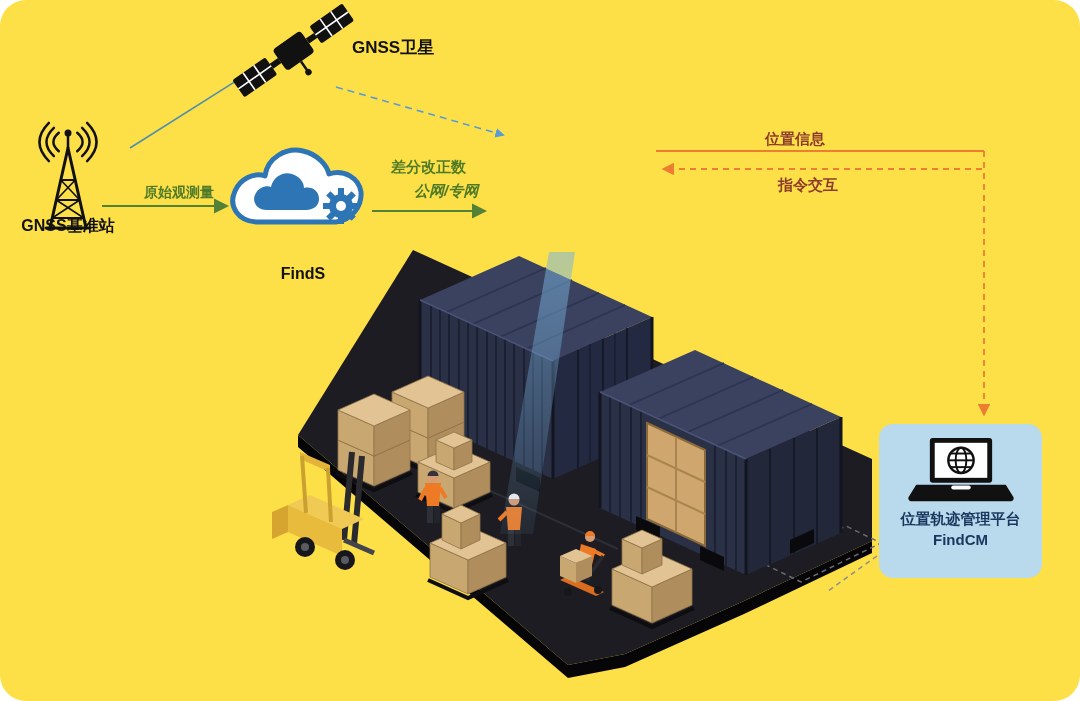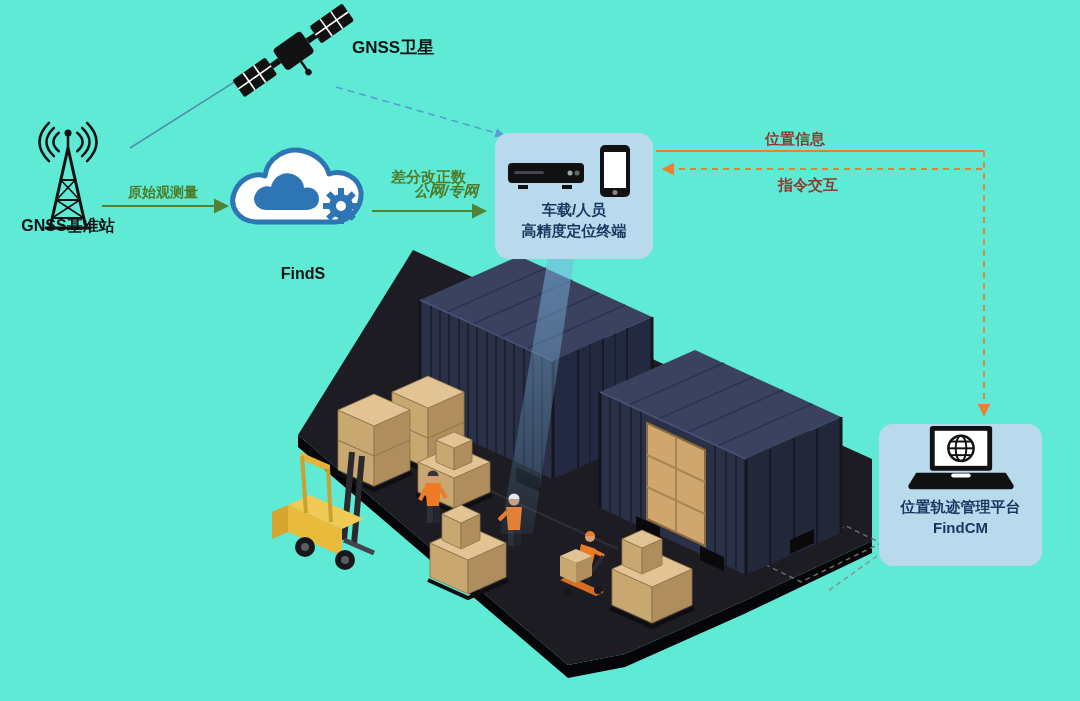--- a/index.html
+++ b/index.html
@@ -1,36 +1,37 @@
 <!DOCTYPE html>
 <html><head>
 <meta charset="utf-8">
 <style>
   html,body{margin:0;padding:0;background:#ffffff;}
   .canvas{
-    position:relative;width:1080px;height:701px;background:#5eead4;overflow:hidden;
+    position:relative;width:1080px;height:701px;background:#fde047;overflow:hidden;
     font-family:"Liberation Sans","DejaVu Sans",sans-serif;
+    border-radius:26px;
   }
   .art{position:absolute;left:0;top:0;width:1080px;height:701px;}
   .label{position:absolute;font-weight:bold;white-space:nowrap;}
   .lbl-black{color:#111111;}
   .lbl-green{color:#4f7a28;}
   .lbl-red{color:#8e3b2f;}
   .t17{font-size:17px;}
   .t16{font-size:16px;}
   .t15{font-size:15px;text-align:center;}
   .t14{font-size:14px;}
   .ctr{text-align:center;}
   .panel{
     position:absolute;background:#b9d9ec;border-radius:14px;
     display:flex;flex-direction:column;align-items:center;
     color:#17375e;font-weight:bold;
   }
   #terminal-panel{left:495px;top:133px;width:158px;height:118px;padding-top:8px;}
-  #finds-panel{left:879px;top:424px;width:163px;height:142px;}
+  #finds-panel{left:879px;top:424px;width:163px;height:142px;padding-top:12px;}
   .pline{font-size:15px;line-height:1.4;}
 </style>
 </head>
 <body>
 
 <div class="canvas">
 
 <svg class="art" viewBox="0 0 1080 701" xmlns="http://www.w3.org/2000/svg">
   <defs>
     <marker id="mGreen" viewBox="0 0 10 10" refX="8" refY="5" markerWidth="7" markerHeight="7" orient="auto-start-reverse">
@@ -314,41 +315,26 @@
       <rect x="338" y="188" width="6" height="8" transform="rotate(315 341 206)"></rect>
       <circle cx="341" cy="206" r="12"></circle>
       <circle cx="341" cy="206" r="5" fill="#ffffff"></circle>
     </g>
   </g>
 </svg>
 
 <div class="label lbl-black t17" style="left:352px;top:36px;">GNSS卫星</div>
 <div class="label lbl-black t16 ctr" style="left:8px;top:216px;width:120px;">GNSS基准站</div>
 <div class="label lbl-black t16 ctr" style="left:218px;top:265px;width:170px;">FindS</div>
-<div class="label lbl-green t14" style="left:128px;top:184px;text-align:center;">原始观测量</div>
-<div class="label lbl-green t15" style="left:391px;top:168px;">差分改正数</div>
+<div class="label lbl-green t14" style="left:144px;top:184px;text-align:center;">原始观测量</div>
+<div class="label lbl-green t15" style="left:391px;top:158px;">差分改正数</div>
 <div class="label lbl-green t15" style="left:414px;top:182px;font-style:italic;">公网/专网</div>
 <div class="label lbl-red t15" style="left:765px;top:130px;">位置信息</div>
 <div class="label lbl-red t15" style="left:770px;top:176px;margin-left:8px;">指令交互</div>
 
-<div class="panel" id="terminal-panel">
-  <svg width="140" height="58" viewBox="0 0 140 58">
-    <rect x="4" y="22" width="76" height="20" rx="4" fill="#111"></rect>
-    <circle cx="66" cy="32" r="2.5" fill="#9aa"></circle>
-    <circle cx="73" cy="32" r="2.5" fill="#667"></circle>
-    <rect x="10" y="30" width="30" height="3" fill="#445" rx="1.5"></rect>
-    <rect x="14" y="44" width="10" height="4" fill="#111"></rect>
-    <rect x="58" y="44" width="10" height="4" fill="#111"></rect>
-    <rect x="96" y="4" width="30" height="52" rx="5" fill="#111"></rect>
-    <rect x="100" y="11" width="22" height="36" fill="#ffffff"></rect>
-    <circle cx="111" cy="51.5" r="2.5" fill="#888"></circle>
-  </svg>
-  <div class="pline">车载/人员</div>
-  <div class="pline">高精度定位终端</div>
-</div>
 
 <div class="panel" id="finds-panel">
   <svg width="118" height="72" viewBox="0 0 120 74">
     <rect x="28" y="2" width="64" height="46" rx="3" fill="#111"></rect>
     <rect x="33" y="7" width="54" height="36" fill="#ffffff"></rect>
     <circle cx="60" cy="25" r="13" fill="none" stroke="#111" stroke-width="2.5"></circle>
     <ellipse cx="60" cy="25" rx="5.5" ry="13" fill="none" stroke="#111" stroke-width="2"></ellipse>
     <line x1="47" y1="25" x2="73" y2="25" stroke="#111" stroke-width="2"></line>
     <line x1="49" y1="18" x2="71" y2="18" stroke="#111" stroke-width="2"></line>
     <line x1="49" y1="32" x2="71" y2="32" stroke="#111" stroke-width="2"></line>

